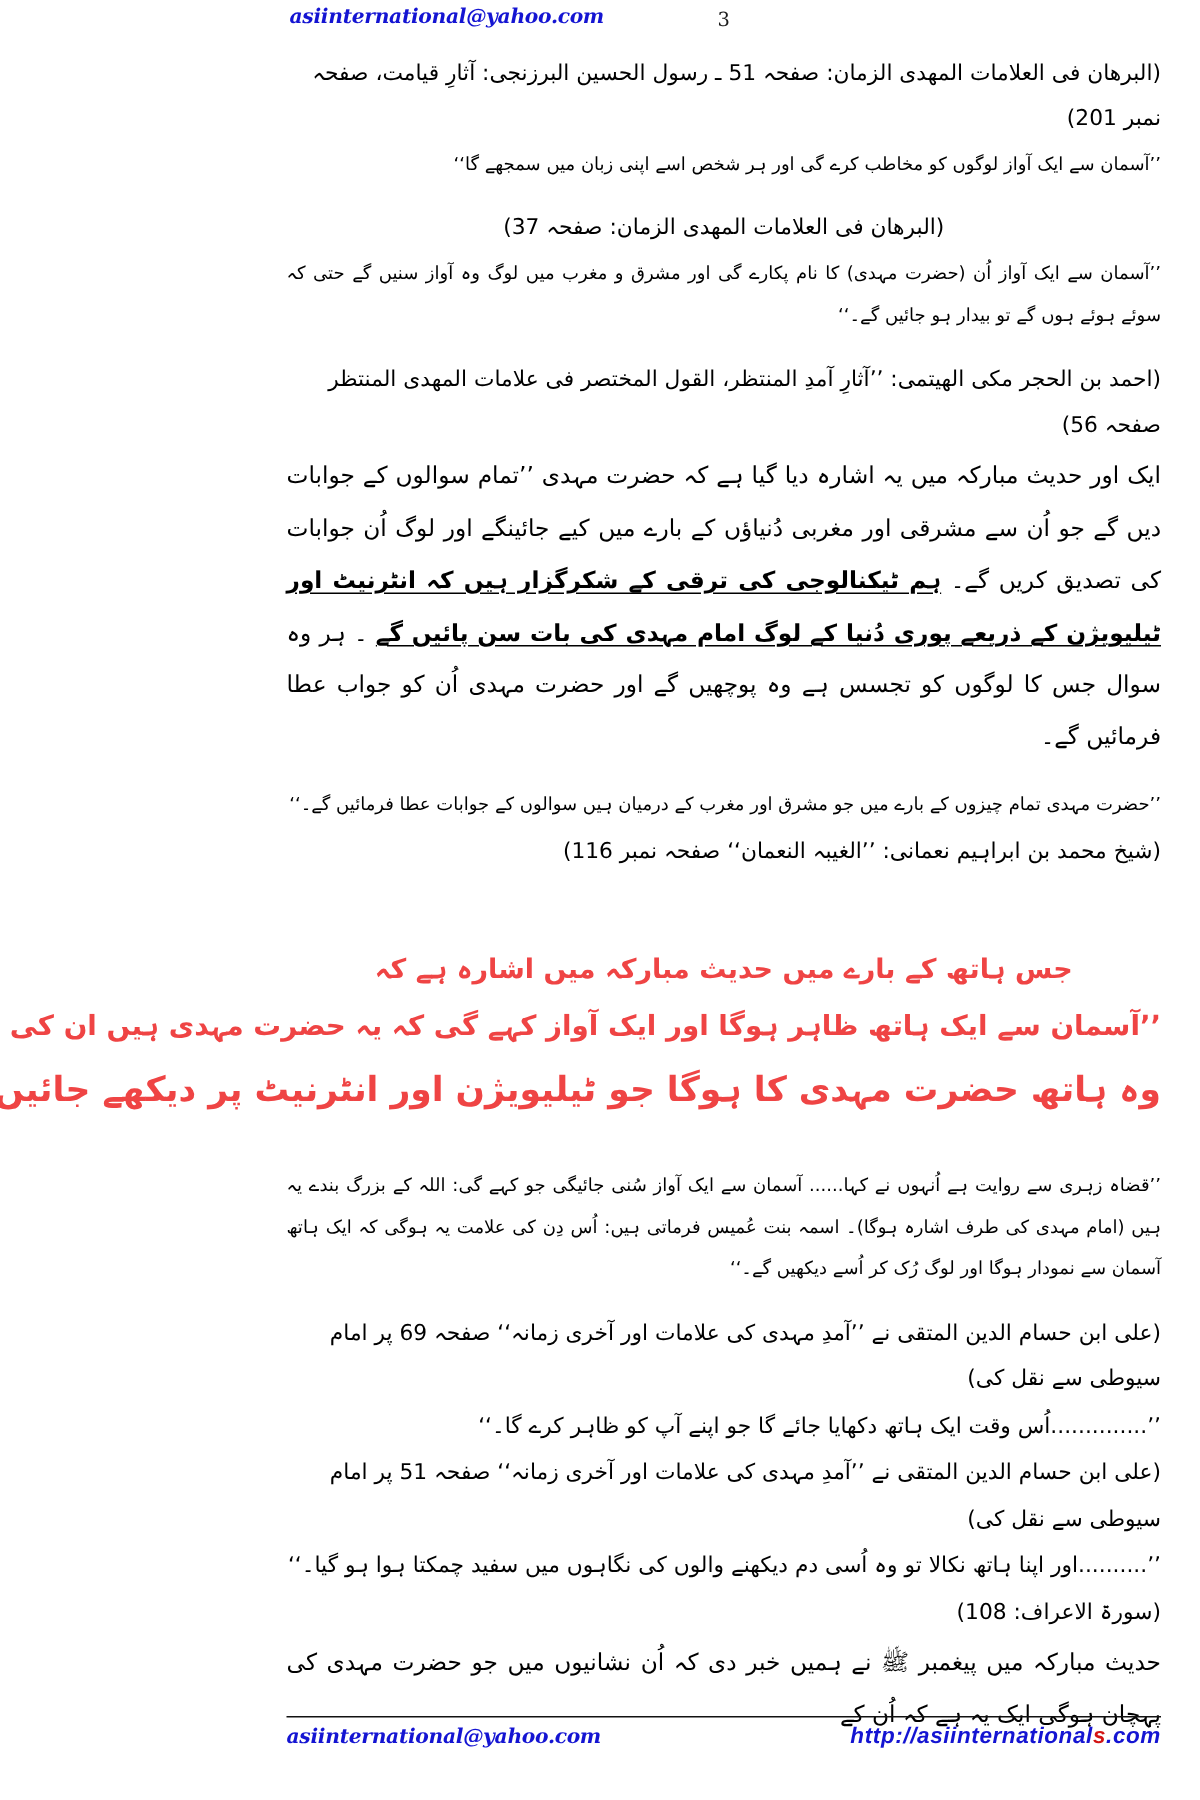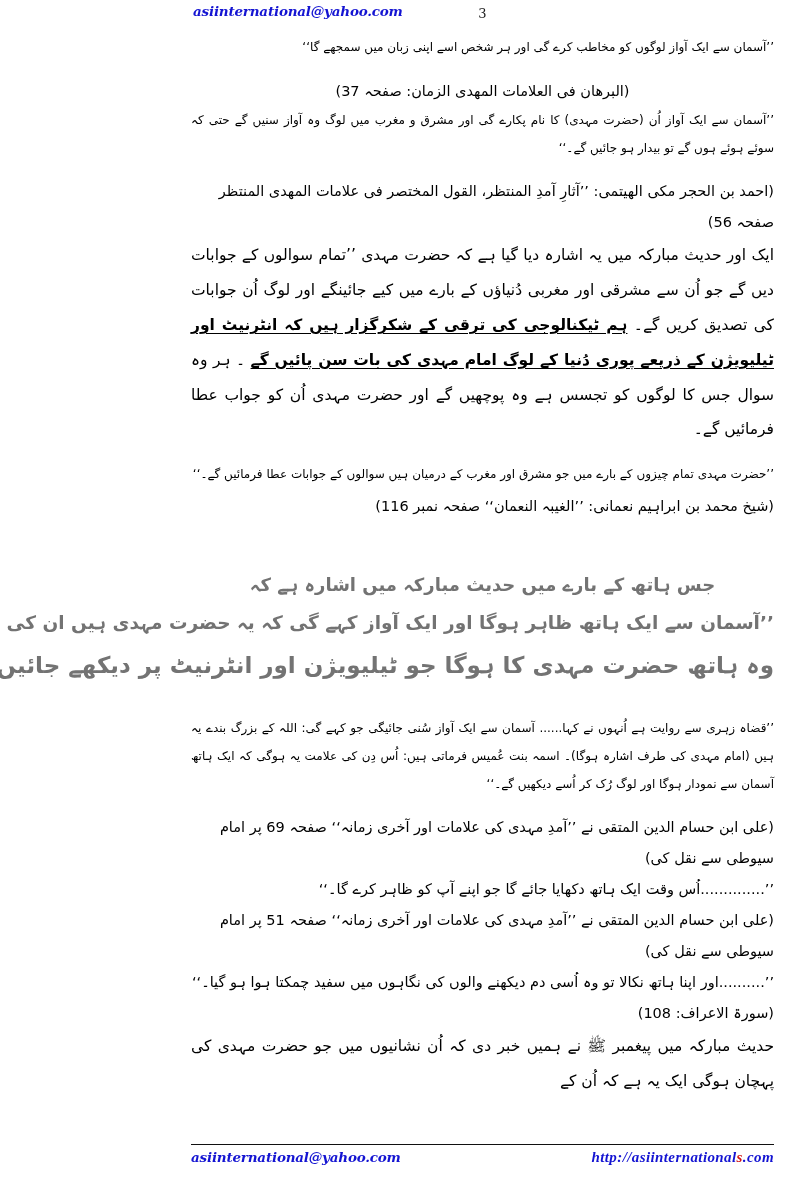--- a/index.html
+++ b/index.html
@@ -113,21 +113,21 @@
   .heading-block {
     margin: 46px 0 26px 0;
     text-align: center;
     direction: rtl;
   }
   .heading-block .hline {
     font-weight: 700;
     font-size: 19px;
     line-height: 2.05;
     letter-spacing: 0;
-    color: #737373;
+    color: #ef4444;
     white-space: nowrap;
   }
   .heading-block .hline.l1 { font-size: 18px; }
   .heading-block .hline.l2 { font-size: 18.5px; }
   .heading-block .hline.l3 { font-size: 23px; }
   .spacer-sm { height: 12px; }
 
   
   .page-footer {
     position: absolute;
@@ -150,21 +150,21 @@
     color: #1414d2;
     font-family: "DejaVu Serif", serif;
     font-style: italic;
     font-weight: 700;
     font-size: 13.5px;
     letter-spacing: -0.2px;
     white-space: nowrap;
   }
   .footer-url {
     color: #1414d2;
-    font-family: Liberation Serif, serif;
+    font-family: Liberation Sans, sans-serif;
     font-style: italic;
     font-weight: 700;
     font-size: 15px;
     letter-spacing: 0.4px;
     white-space: nowrap;
   }
   .footer-url .hl {
     color: #d21414;
   }
 </style>
@@ -173,20 +173,21 @@
 
 <div class="page">
 
   <div class="page-header">
     <div class="header-email">asiinternational@yahoo.com</div>
     <div class="page-number">3</div>
   </div>
 
   <div class="content">
 
+    <div class="block citation">(البرھان فی العلامات المھدی الزمان: صفحہ 51 ـ رسول الحسین البرزنجی: آثارِ قیامت، صفحہ نمبر 201)</div>
 
     <div class="block quote">’’آسمان سے ایک آواز لوگوں کو مخاطب کرے گی اور ہر شخص اسے اپنی زبان میں سمجھے گا‘‘</div>
 
     <div class="spacer-sm"></div>
 
     <div class="block citation center-ish">(البرھان فی العلامات المھدی الزمان: صفحہ 37)</div>
 
     <div class="block quote">’’آسمان سے ایک آواز اُن (حضرت مہدی) کا نام پکارے گی اور مشرق و مغرب میں لوگ وہ آواز سنیں گے حتی کہ سوئے ہوئے ہوں گے تو بیدار ہو جائیں گے۔‘‘</div>
 
     <div class="spacer-sm"></div>

